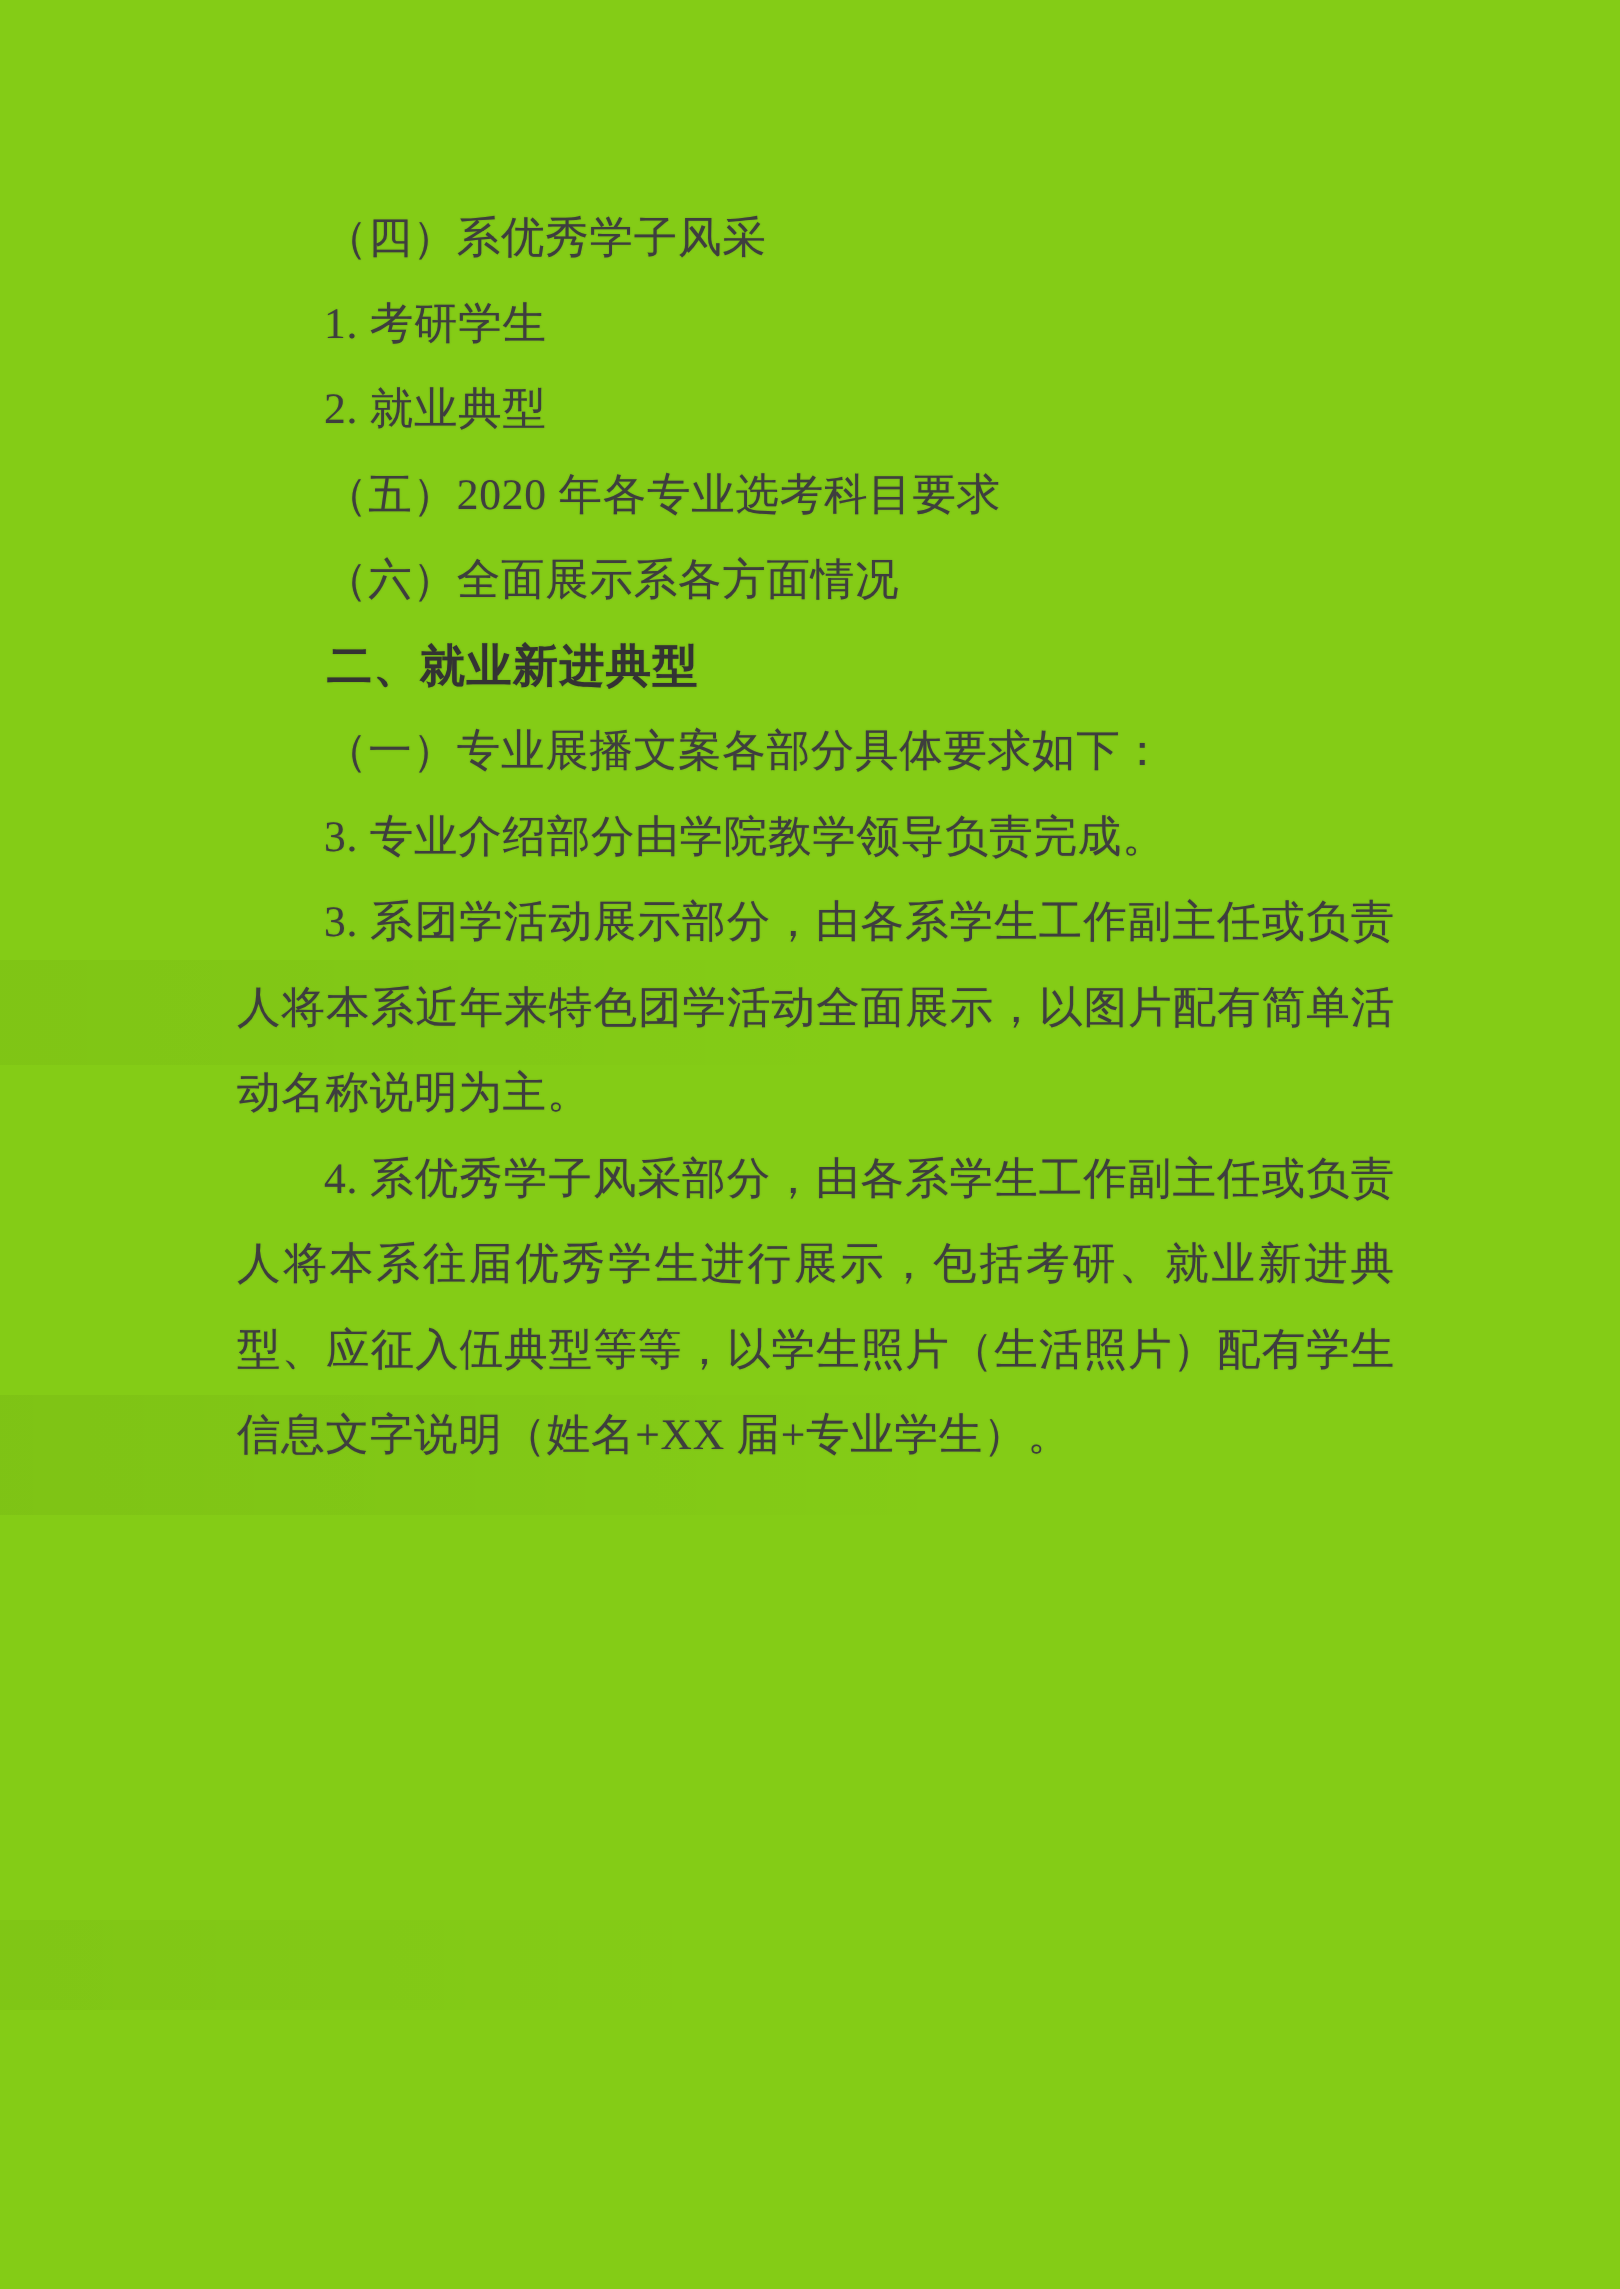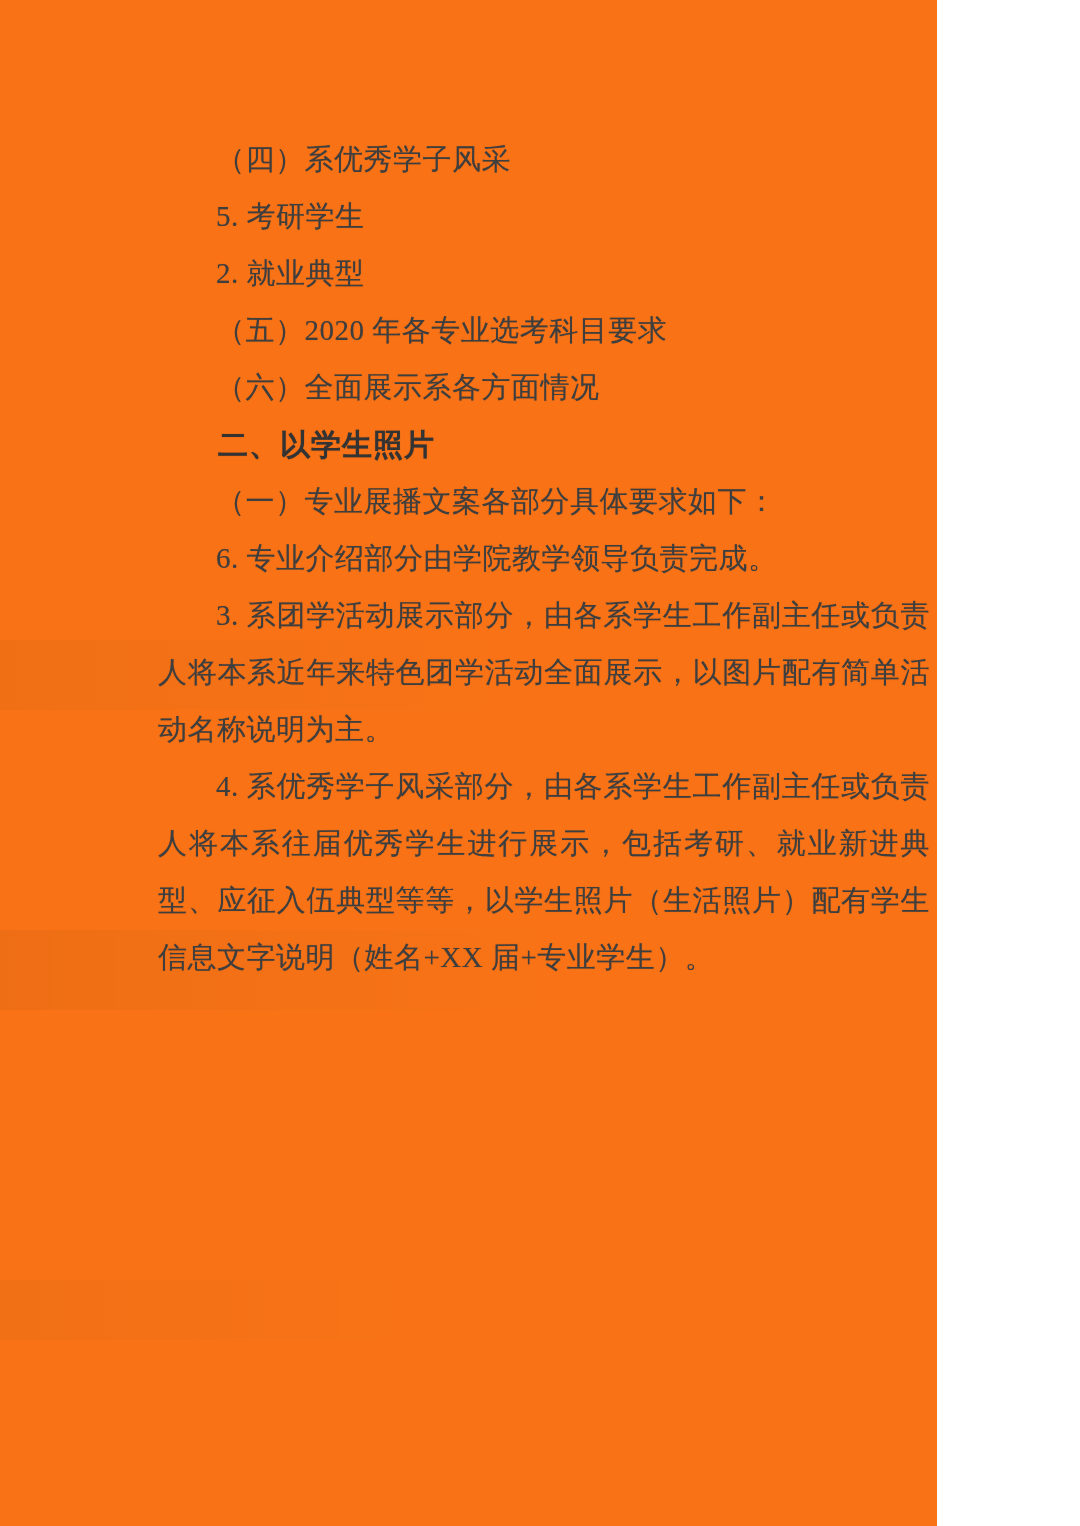--- a/index.html
+++ b/index.html
@@ -2,23 +2,23 @@
 <html><head>
 <meta charset="utf-8">
 <style>
   html, body {
     margin: 0;
     padding: 0;
     background: #ffffff;
   }
   .page {
     position: relative;
-    width: 937px;
+    width: 1080px;
     height: 1526px;
-    background: #f97316;
+    background: #84cc16;
     overflow: hidden;
     font-family: "Liberation Serif", "DejaVu Serif", serif;
   }
   
   .shade {
     position: absolute;
     left: 0;
     width: 100%;
     pointer-events: none;
   }
@@ -54,23 +54,23 @@
 </style>
 </head>
 <body>
 
 <div class="page">
   <div class="shade shade-1"></div>
   <div class="shade shade-2"></div>
   <div class="shade shade-3"></div>
   <div class="content" id="content">
       <p class="para">（四）系优秀学子风采</p>
-      <p class="para">5. 考研学生</p>
+      <p class="para">1. 考研学生</p>
       <p class="para">2. 就业典型</p>
       <p class="para">（五）2020 年各专业选考科目要求</p>
       <p class="para">（六）全面展示系各方面情况</p>
-      <p class="para heading">二、以学生照片</p>
+      <p class="para heading">二、就业新进典型</p>
       <p class="para">（一）专业展播文案各部分具体要求如下：</p>
-      <p class="para">6. 专业介绍部分由学院教学领导负责完成。</p>
+      <p class="para">3. 专业介绍部分由学院教学领导负责完成。</p>
       <p class="para">3. 系团学活动展示部分，由各系学生工作副主任或负责人将本系近年来特色团学活动全面展示，以图片配有简单活动名称说明为主。</p>
       <p class="para">4. 系优秀学子风采部分，由各系学生工作副主任或负责人将本系往届优秀学生进行展示，包括考研、就业新进典型、应征入伍典型等等，以学生照片（生活照片）配有学生信息文字说明（姓名+XX 届+专业学生）。</p>
     </div>
 </div>
 
 </body></html>

